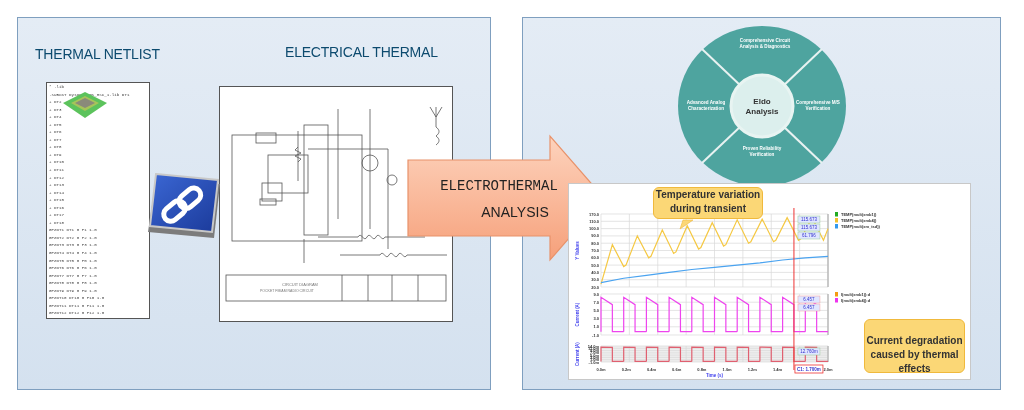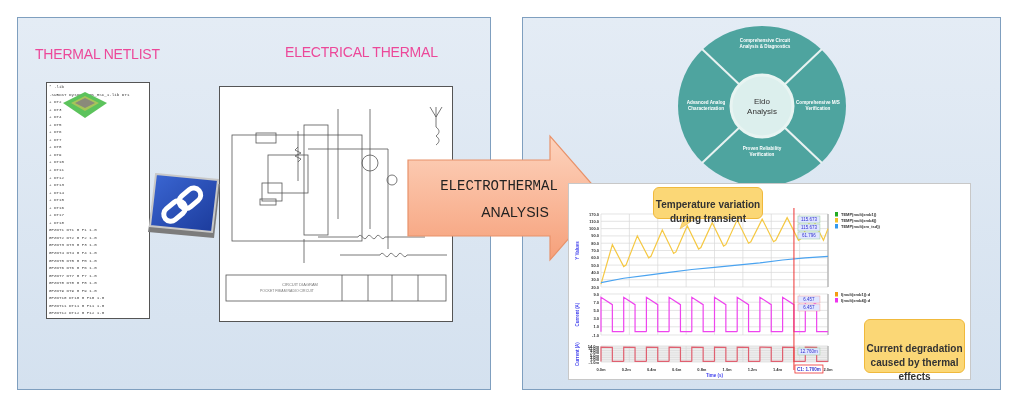--- a/index.html
+++ b/index.html
@@ -1,20 +1,20 @@
 <!DOCTYPE html>
 <html><head>
 <meta charset="utf-8">
 <style>
   * { box-sizing: border-box; margin: 0; padding: 0; }
   html, body { width: 1024px; height: 410px; background: #ffffff; overflow: hidden; font-family: "Liberation Sans", sans-serif; }
   .panel { position: absolute; background: linear-gradient(180deg, #e4ecf5 0%, #d4e1ef 100%); border: 1px solid #7f9fbf; }
   #left-panel { left: 17px; top: 17px; width: 474px; height: 373px; }
   #right-panel { left: 522px; top: 17px; width: 479px; height: 373px; }
-  .heading { position: absolute; font-size: 14px; color: #ec4899; letter-spacing: -0.2px; }
+  .heading { position: absolute; font-size: 14px; color: #0c4a6e; letter-spacing: -0.2px; }
   #thermal-heading { left: 35px; top: 46px; }
   #electrical-heading { left: 285px; top: 44px; }
 
   
   #thermal-box { position: absolute; left: 46px; top: 82px; width: 104px; height: 237px; background: #fff; border: 1px solid #555; font-family: "Liberation Mono", monospace; font-size: 4.2px; line-height: 7.55px; color: #444; padding: 1px 2px; white-space: pre; overflow: hidden; }
   #chip-img { position: absolute; left: 62px; top: 91px; width: 46px; height: 28px; }
 
   
   #schematic-box { position: absolute; left: 219px; top: 86px; width: 234px; height: 236px; background: #fff; border: 1px solid #555; }
   #schematic-svg { position: absolute; left: 0; top: 0; }
@@ -28,29 +28,29 @@
   #arrow-line1 { left: 414px; top: 178px; font-family: Liberation Mono, monospace; }
   #arrow-line2 { left: 430px; top: 204px; }
 
   
   #wheel { position: absolute; left: 677px; top: 25px; width: 170px; height: 162px; }
   .wheel-text { position: absolute; font-size: 4.6px; color: #fff; text-align: center; line-height: 5.5px; font-weight: bold; }
   #wheel-top { left: 735px; top: 38px; width: 60px; }
   #wheel-left { left: 678px; top: 100px; width: 56px; }
   #wheel-right { left: 790px; top: 100px; width: 56px; }
   #wheel-bottom { left: 740px; top: 146px; width: 44px; }
-  #wheel-center { position: absolute; left: 740px; top: 97px; width: 44px; text-align: center; font-size: 8px; font-weight: normal; color: #333; line-height: 10px; }
+  #wheel-center { position: absolute; left: 740px; top: 97px; width: 44px; text-align: center; font-size: 8px; font-weight: bold; color: #333; line-height: 10px; }
 
   
   #wave-window { position: absolute; left: 568px; top: 183px; width: 403px; height: 197px; background: #fff; border: 1px solid #c8c8c8; }
   #wave-svg { position: absolute; left: 0; top: 0; }
 
   .callout { position: absolute; background: #fbd776; border: 1px solid #f0b93c; border-radius: 6px; color: #333; font-weight: bold; font-size: 10px; text-align: center; line-height: 14px; }
-  #callout-temp { left: 653px; top: 187px; width: 110px; height: 32px; padding-top: 10px; }
-  #callout-current { left: 864px; top: 319px; width: 101px; height: 54px; padding-top: 22px; }
+  #callout-temp { left: 653px; top: 187px; width: 110px; height: 32px; padding-top: 0; }
+  #callout-current { left: 864px; top: 319px; width: 101px; height: 54px; padding-top: 14px; }
 </style>
 </head>
 <body>
 
 <div id="left-panel" class="panel"></div>
 <div id="right-panel" class="panel"></div>
 
 <div id="thermal-heading" class="heading">THERMAL NETLIST</div>
 <div id="electrical-heading" class="heading">ELECTRICAL THERMAL</div>
 

